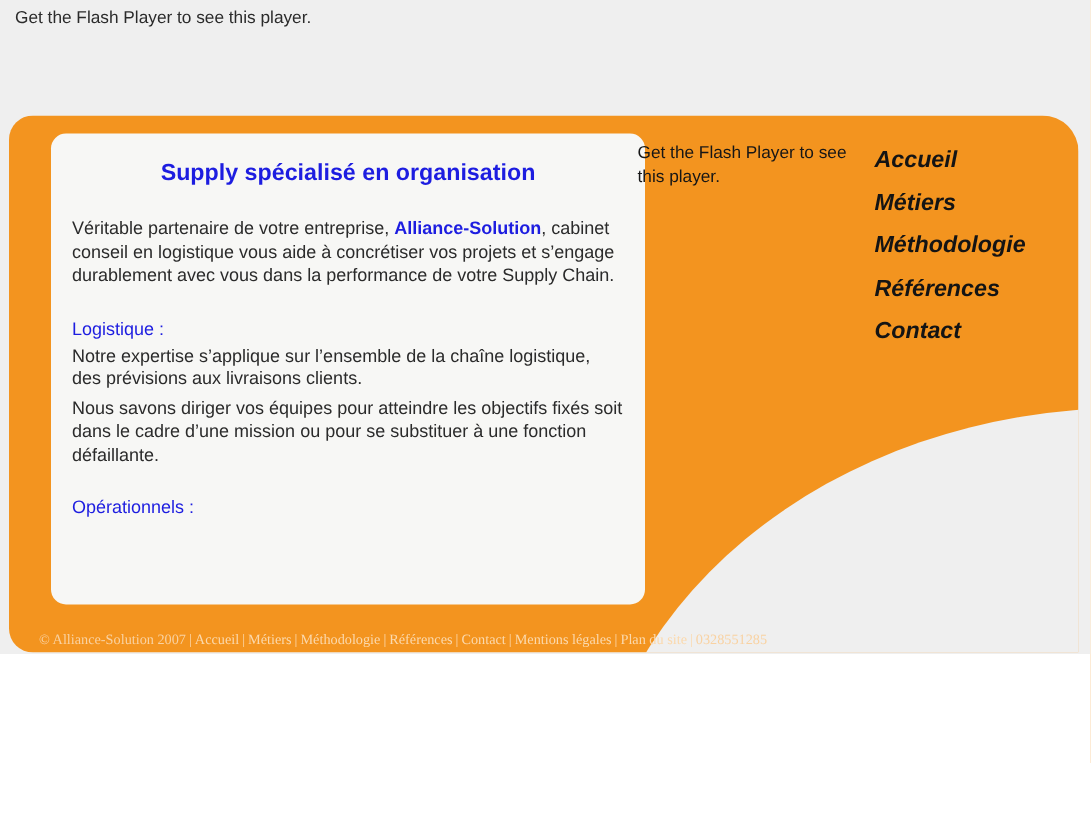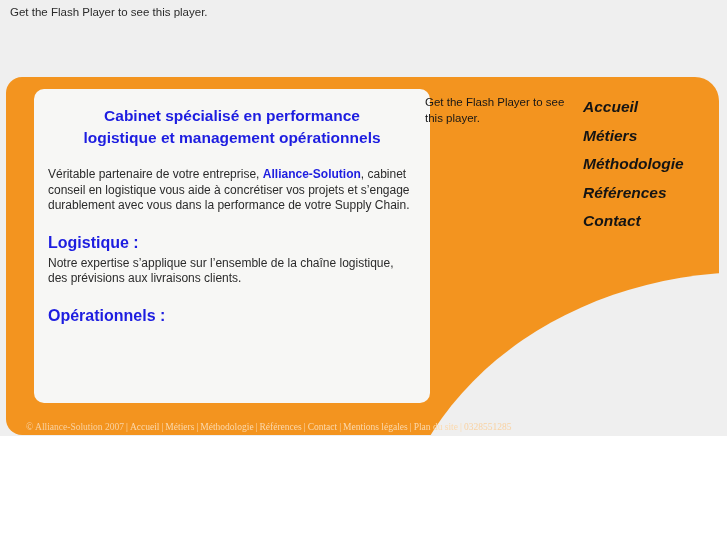--- a/index.html
+++ b/index.html
@@ -103,22 +103,22 @@
   .card-para.tight {
     margin-top: 4px;
   }
   .inline-link {
     color: #1d1de0;
     font-weight: bold;
     text-decoration: none;
   }
   .card-subhead {
     color: #1d1de0;
-    font-size: 16px;
-    font-weight: bold;
+    font-size: 12px;
+    font-weight: normal;
     margin: 20px 0 0 0;
   }
 
   
   #flash-mid {
     position: absolute;
     left: 425px;
     top: 94px;
     width: 150px;
     font-size: 11.5px;
@@ -174,29 +174,29 @@
 
   <div id="flash-top">Get the Flash Player to see this player.</div>
 
   <div id="orange-blob">
     <div class="fill"></div>
     <div class="sweep"></div>
   </div>
 
   <div id="content-card">
     <div class="card-title">
-      <div>Cabinet spécialisé en performance</div>
-      <div>logistique et management opérationnels</div>
+      <div>Supply spécialisé en organisation</div>
     </div>
 
     <p class="card-para"><span>Véritable partenaire de votre entreprise, </span><a class="inline-link" href="#">Alliance-Solution</a><span>, cabinet conseil en logistique vous aide à concrétiser vos projets et s’engage durablement avec vous dans la performance de votre Supply Chain.</span></p>
 
     <h3 class="card-subhead">Logistique :</h3>
     <p class="card-para tight">Notre expertise s’applique sur l’ensemble de la chaîne logistique, des prévisions aux livraisons clients.</p>
 
+    <p class="card-para tight">Nous savons diriger vos équipes pour atteindre les objectifs fixés soit dans le cadre d’une mission ou pour se substituer à une fonction défaillante.</p>
 
     <h3 class="card-subhead">Opérationnels :</h3>
   </div>
 
   <div id="flash-mid">Get the Flash Player to see this player.</div>
 
   <nav id="main-nav">
     <a class="nav-item" href="#">Accueil</a>
     <a class="nav-item" href="#">Métiers</a>
     <a class="nav-item" href="#">Méthodologie</a>

